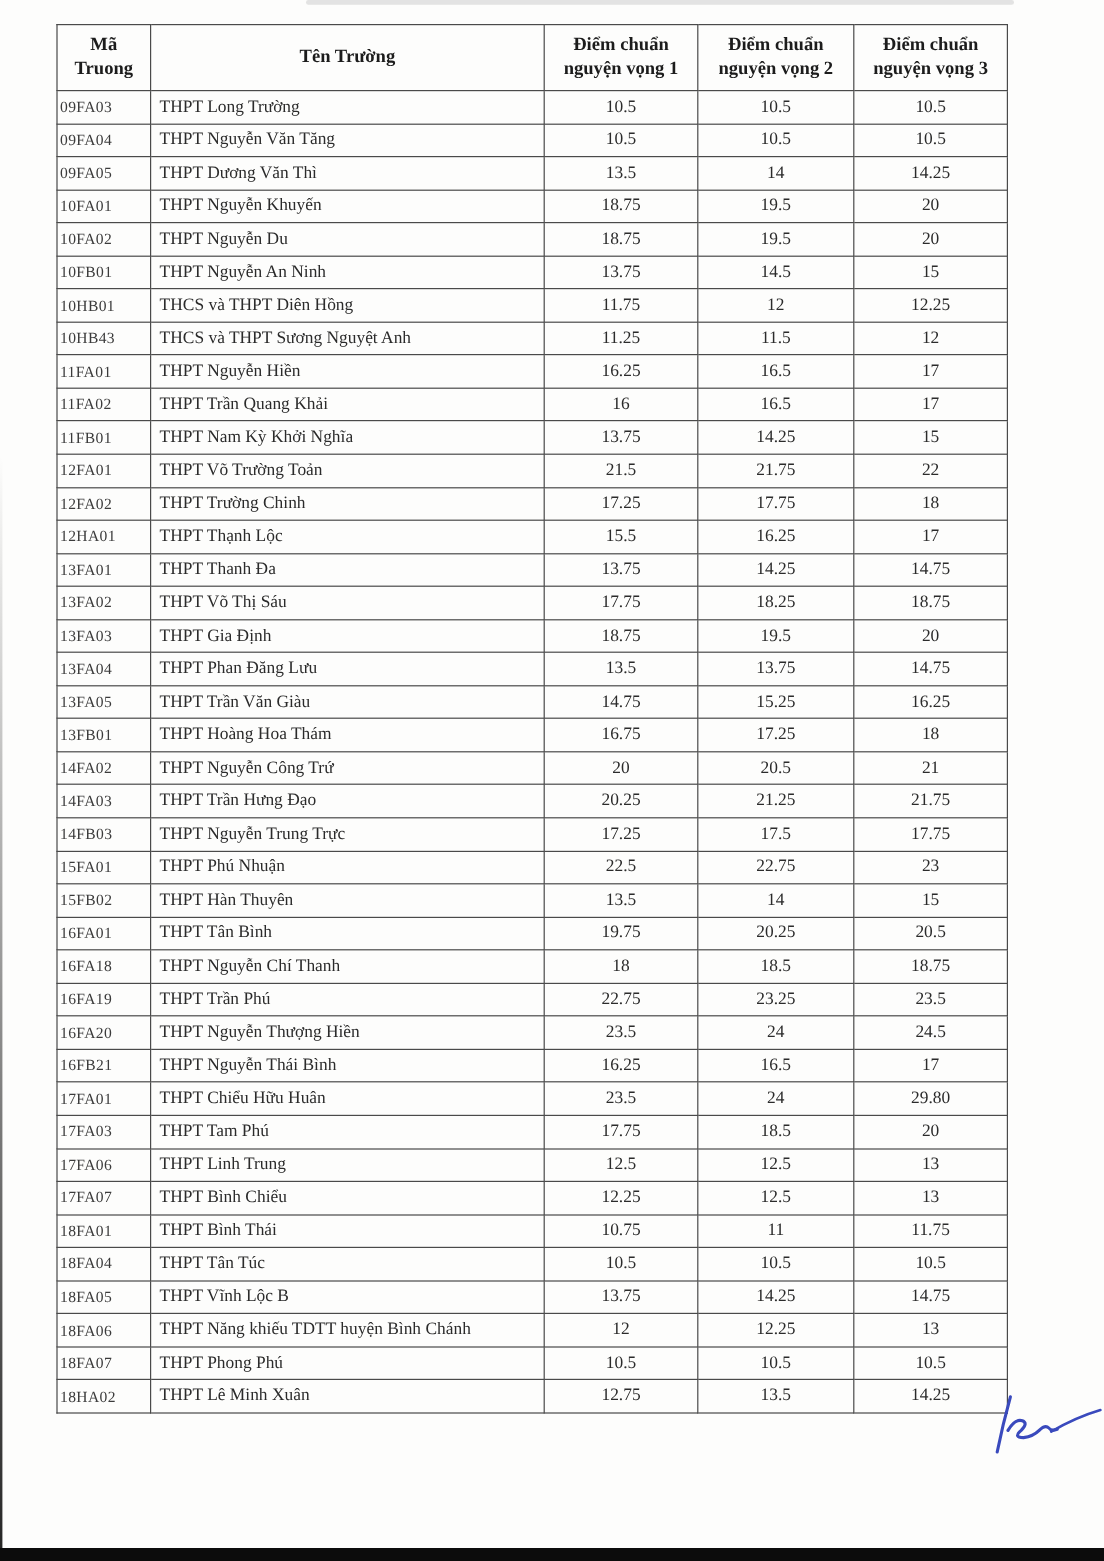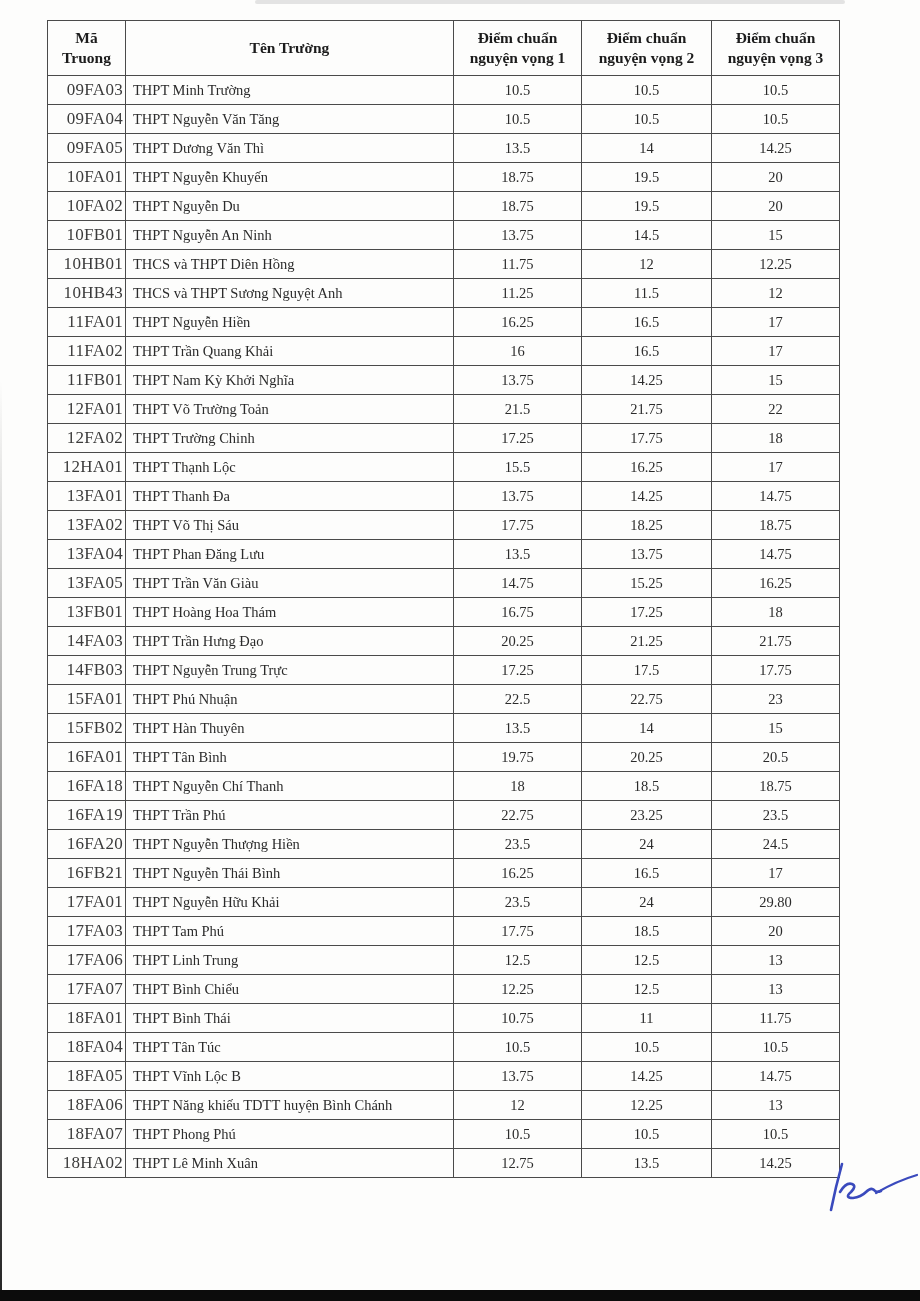--- a/index.html
+++ b/index.html
@@ -21,21 +21,21 @@
   table.scores{
     position:absolute;left:47px;top:20px;width:792px;height:1158px;
     border-collapse:collapse;table-layout:fixed;
   }
   .scores th,.scores td{border:1.5px solid #4a4a4a;overflow:hidden;white-space:nowrap;}
   .scores thead th{
     font-weight:bold;font-size:15.5px;line-height:1.3;text-align:center;
     vertical-align:middle;height:50px;color:#1c1c1c;padding:2px 2px;
   }
   .scores td{font-size:14.5px;vertical-align:middle;color:#2b2b2b;padding:0 2px;}
-  .scores td.code{text-align:right;font-size:17px;letter-spacing:0.3px;color:#3b3b3b;}
+  .scores td.code{text-align:left;font-size:13px;letter-spacing:0.3px;color:#3b3b3b;}
   .scores td.name{text-align:left;padding-left:7px;}
   .scores td.score{text-align:center;}
   .hdr-line{display:block;}
 
   
   .signature{position:absolute;left:820px;top:1154px;width:100px;height:62px;}
 </style>
 </head>
 <body>
 
@@ -70,21 +70,21 @@
           </th>
           <th>
             <span class="hdr-line">Điểm chuẩn</span>
             <span class="hdr-line">nguyện vọng 3</span>
           </th>
         </tr>
     </thead>
     <tbody>
         <tr>
           <td class="code">09FA03</td>
-          <td class="name">THPT Minh Trường</td>
+          <td class="name">THPT Long Trường</td>
           <td class="score">10.5</td>
           <td class="score">10.5</td>
           <td class="score">10.5</td>
         </tr>
         <tr>
           <td class="code">09FA04</td>
           <td class="name">THPT Nguyễn Văn Tăng</td>
           <td class="score">10.5</td>
           <td class="score">10.5</td>
           <td class="score">10.5</td>
@@ -181,20 +181,27 @@
           <td class="score">14.75</td>
         </tr>
         <tr>
           <td class="code">13FA02</td>
           <td class="name">THPT Võ Thị Sáu</td>
           <td class="score">17.75</td>
           <td class="score">18.25</td>
           <td class="score">18.75</td>
         </tr>
         <tr>
+          <td class="code">13FA03</td>
+          <td class="name">THPT Gia Định</td>
+          <td class="score">18.75</td>
+          <td class="score">19.5</td>
+          <td class="score">20</td>
+        </tr>
+        <tr>
           <td class="code">13FA04</td>
           <td class="name">THPT Phan Đăng Lưu</td>
           <td class="score">13.5</td>
           <td class="score">13.75</td>
           <td class="score">14.75</td>
         </tr>
         <tr>
           <td class="code">13FA05</td>
           <td class="name">THPT Trần Văn Giàu</td>
           <td class="score">14.75</td>
@@ -202,20 +209,27 @@
           <td class="score">16.25</td>
         </tr>
         <tr>
           <td class="code">13FB01</td>
           <td class="name">THPT Hoàng Hoa Thám</td>
           <td class="score">16.75</td>
           <td class="score">17.25</td>
           <td class="score">18</td>
         </tr>
         <tr>
+          <td class="code">14FA02</td>
+          <td class="name">THPT Nguyễn Công Trứ</td>
+          <td class="score">20</td>
+          <td class="score">20.5</td>
+          <td class="score">21</td>
+        </tr>
+        <tr>
           <td class="code">14FA03</td>
           <td class="name">THPT Trần Hưng Đạo</td>
           <td class="score">20.25</td>
           <td class="score">21.25</td>
           <td class="score">21.75</td>
         </tr>
         <tr>
           <td class="code">14FB03</td>
           <td class="name">THPT Nguyễn Trung Trực</td>
           <td class="score">17.25</td>
@@ -266,21 +280,21 @@
         </tr>
         <tr>
           <td class="code">16FB21</td>
           <td class="name">THPT Nguyễn Thái Bình</td>
           <td class="score">16.25</td>
           <td class="score">16.5</td>
           <td class="score">17</td>
         </tr>
         <tr>
           <td class="code">17FA01</td>
-          <td class="name">THPT Nguyễn Hữu Khải</td>
+          <td class="name">THPT Chiểu Hữu Huân</td>
           <td class="score">23.5</td>
           <td class="score">24</td>
           <td class="score">29.80</td>
         </tr>
         <tr>
           <td class="code">17FA03</td>
           <td class="name">THPT Tam Phú</td>
           <td class="score">17.75</td>
           <td class="score">18.5</td>
           <td class="score">20</td>

